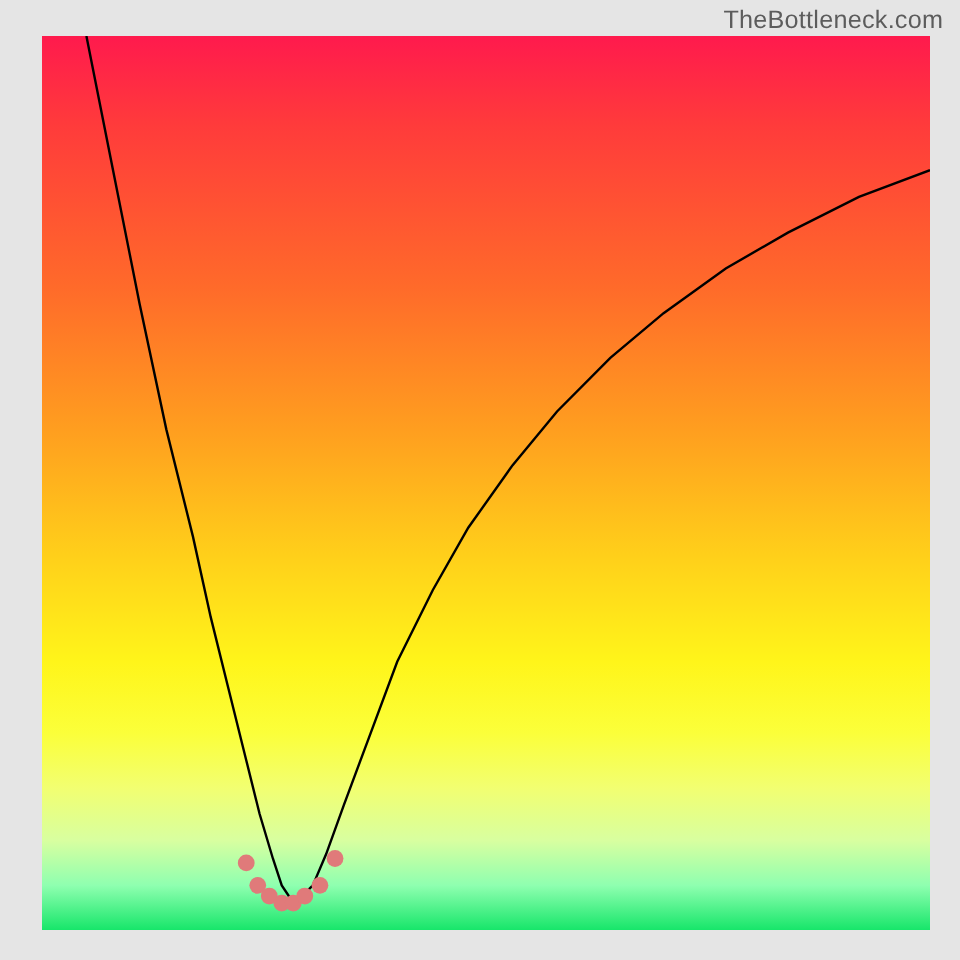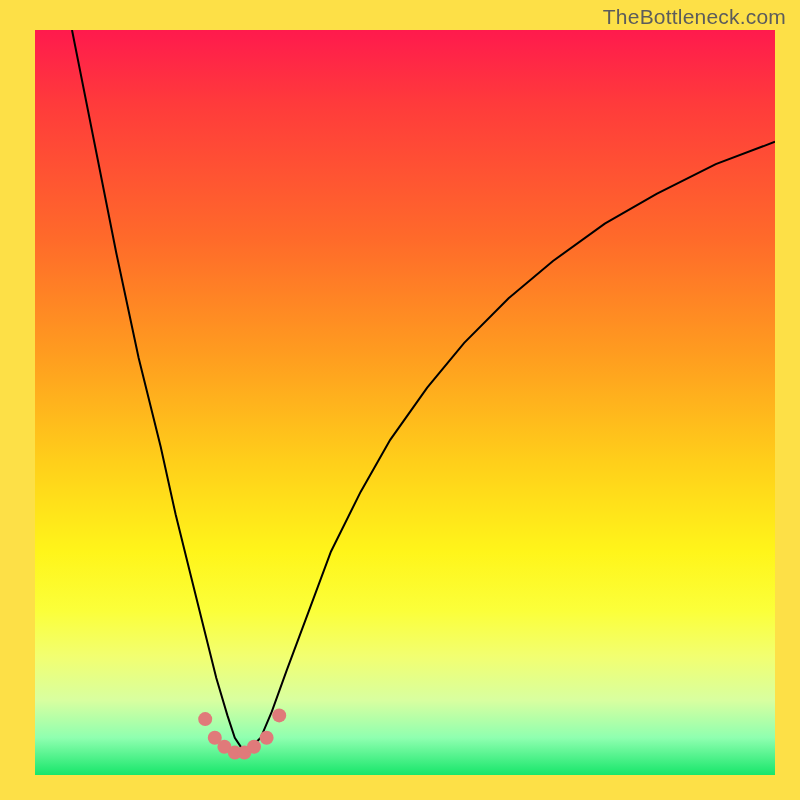--- a/index.html
+++ b/index.html
@@ -8,21 +8,21 @@
     width: 800px;
     height: 800px;
     background: #000;
     overflow: hidden;
     font-family: Arial, Helvetica, sans-serif;
   }
   .frame {
     position: absolute;
     left: 0; top: 0;
     width: 800px; height: 800px;
-    background: #fde047;
+    background: #e5e5e5;
   }
   .plot {
     position: absolute;
     left: 35px;
     top: 30px;
     width: 740px;
     height: 745px;
     background: linear-gradient(to bottom,
       #ff1a4d 0%,
       #ff3b3b 10%,

